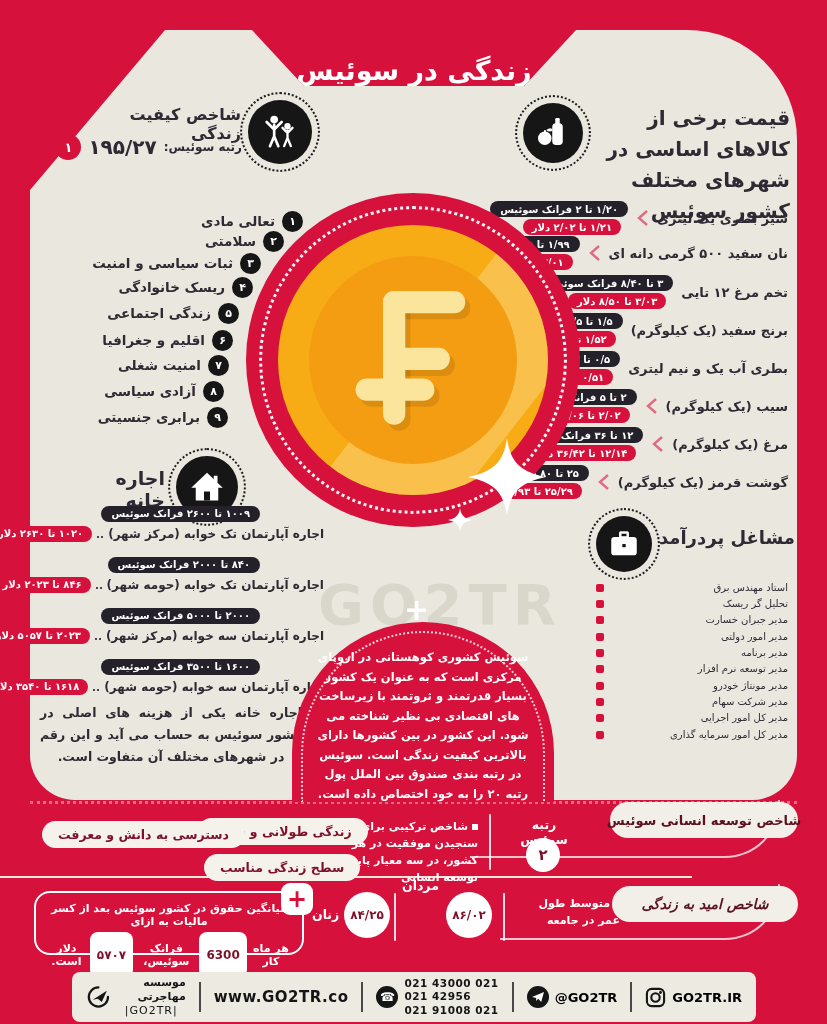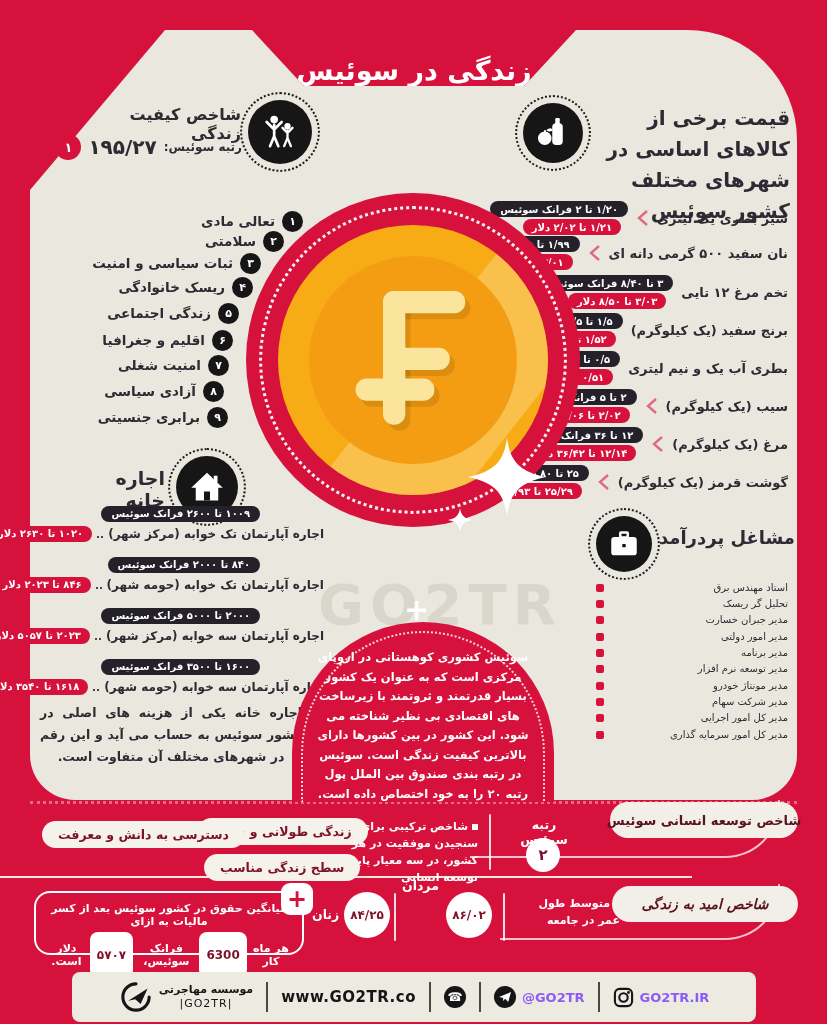--- a/index.html
+++ b/index.html
@@ -78,21 +78,21 @@
   .plus-chip{position:absolute;left:281px;top:883px;width:32px;height:32px;background:#fff;border-radius:9px;color:var(--red);font-size:24px;font-weight:bold;display:flex;align-items:center;justify-content:center;z-index:4;}
   
   .footer{position:absolute;left:72px;top:972px;width:684px;height:50px;background:#EDEAE2;border-radius:8px;direction:ltr;display:flex;align-items:center;justify-content:center;gap:13px;padding:12px 14px;z-index:4;}
   .vd{width:2px;height:30px;background:#2b2b2b;opacity:.85;flex:0 0 2px;}
   .f-org-txt{display:flex;flex-direction:column;align-items:center;line-height:1.25;}
   .f-org-l1{font-size:11px;font-weight:bold;color:#151515;direction:rtl;}
   .f-org-l2{font-size:11px;color:#151515;letter-spacing:1px;}
   .f-web{font-size:15px;font-weight:bold;color:#151515;letter-spacing:.5px;}
   .f-phones{display:flex;flex-direction:column;line-height:1.25;}
   .f-phone{font-size:10.5px;font-weight:bold;color:#151515;letter-spacing:.5px;white-space:nowrap;}
-  .f-soc{font-size:13px;font-weight:bold;color:#8b5cf6;}
+  .f-soc{font-size:13px;font-weight:bold;color:#000000;}
   .f-group{display:flex;align-items:center;gap:6px;}
   .phone-ic{width:22px;height:22px;background:#151515;border-radius:50%;color:#fff;font-size:12px;display:flex;align-items:center;justify-content:center;}
 </style>
 </head>
 <body>
 
 <div class="page">
   <div class="panel"></div>
   <div class="wedge"></div>
 
@@ -429,20 +429,25 @@
       <div class="f-org-txt">
         <span class="f-org-l1">موسسه مهاجرتی</span>
         <span class="f-org-l2">|GO2TR|</span>
       </div>
     </div>
     <div class="vd"></div>
     <span class="f-web">www.GO2TR.co</span>
     <div class="vd"></div>
     <div class="f-group">
       <span class="phone-ic">☎</span>
+      <div class="f-phones">
+        <span class="f-phone">021 43000 021</span>
+        <span class="f-phone">021 42956</span>
+        <span class="f-phone">021 91008 021</span>
+      </div>
     </div>
     <div class="vd"></div>
     <div class="f-group">
       <svg width="22" height="22" viewBox="0 0 22 22">
         <circle cx="11" cy="11" r="11" fill="#151515"></circle>
         <path d="M5 11 L17 6 L14.2 16 L11.2 12.8 L9 15 L9.2 12 Z" fill="#fff"></path>
       </svg>
       <span class="f-soc">@GO2TR</span>
     </div>
     <div class="vd"></div>

